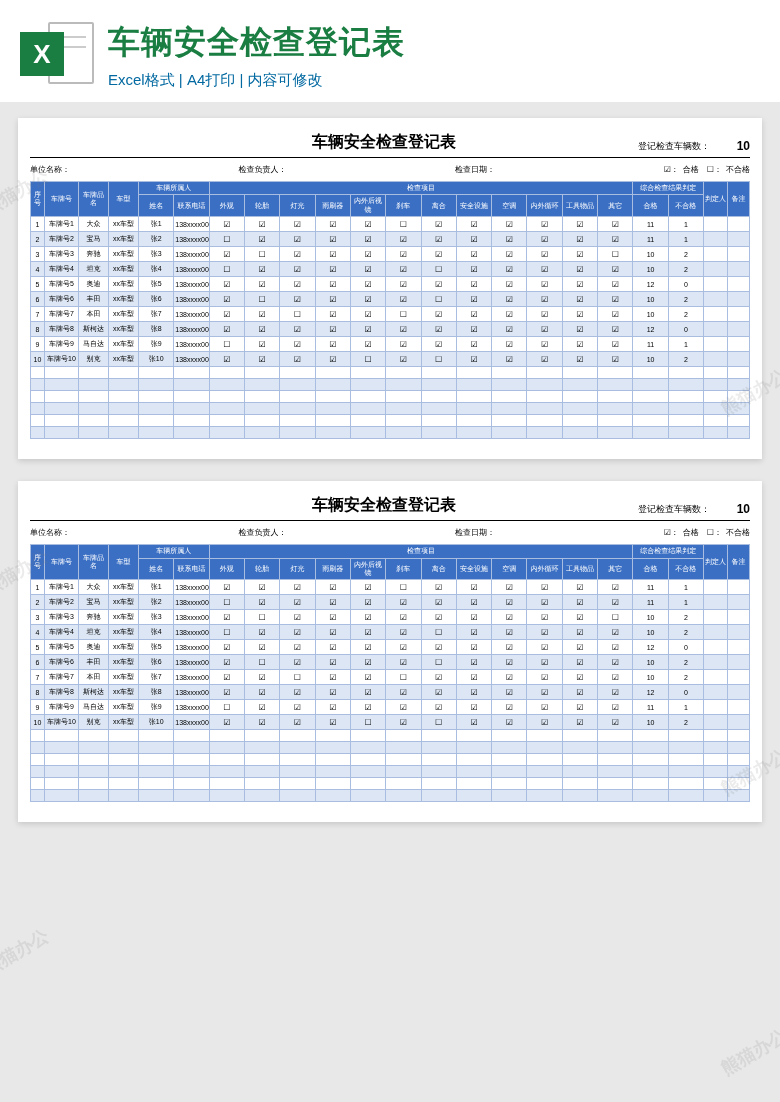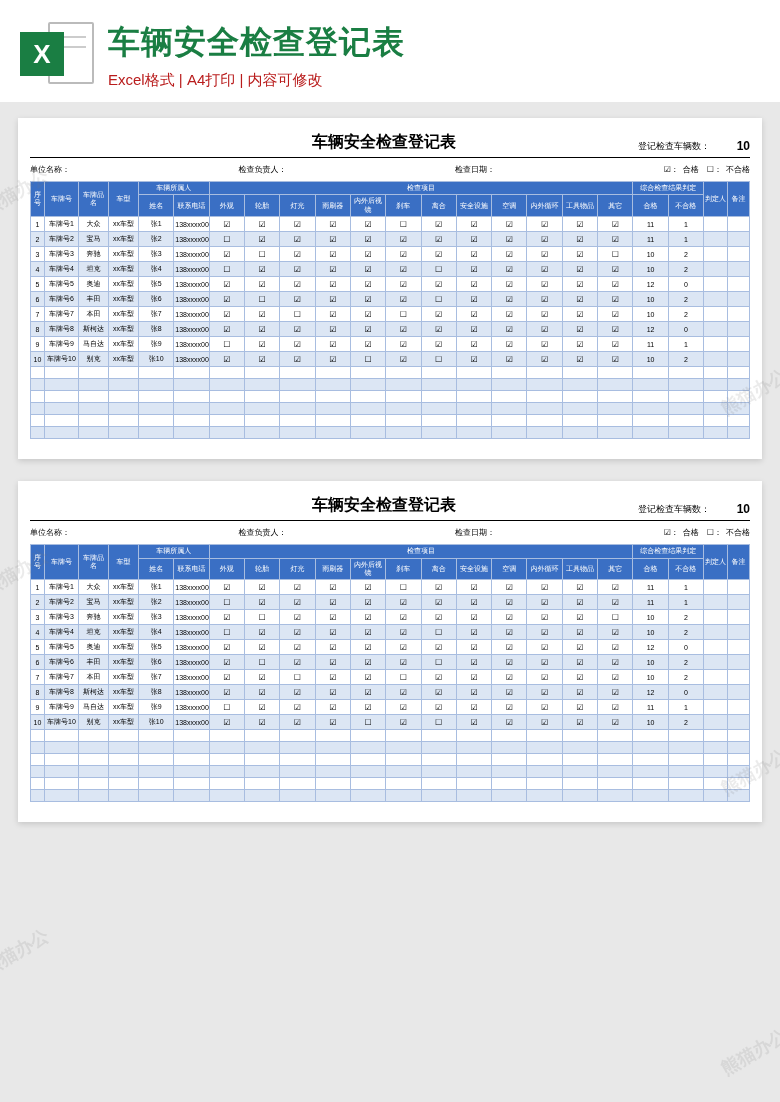--- a/index.html
+++ b/index.html
@@ -52,21 +52,21 @@
     font-family: Arial, sans-serif;
   }
   .title-block { flex: 1; }
   .main-title {
     color: #1a7e43;
     font-size: 32px;
     font-weight: 700;
     letter-spacing: 1px;
   }
   .subtitle {
-    color: #b91c1c;
+    color: #0369a1;
     font-size: 15px;
     margin-top: 6px;
     font-weight: 500;
   }
   .page-area {
     padding: 16px 18px;
   }
   .sheet {
     background: #fff;
     width: 100%;

